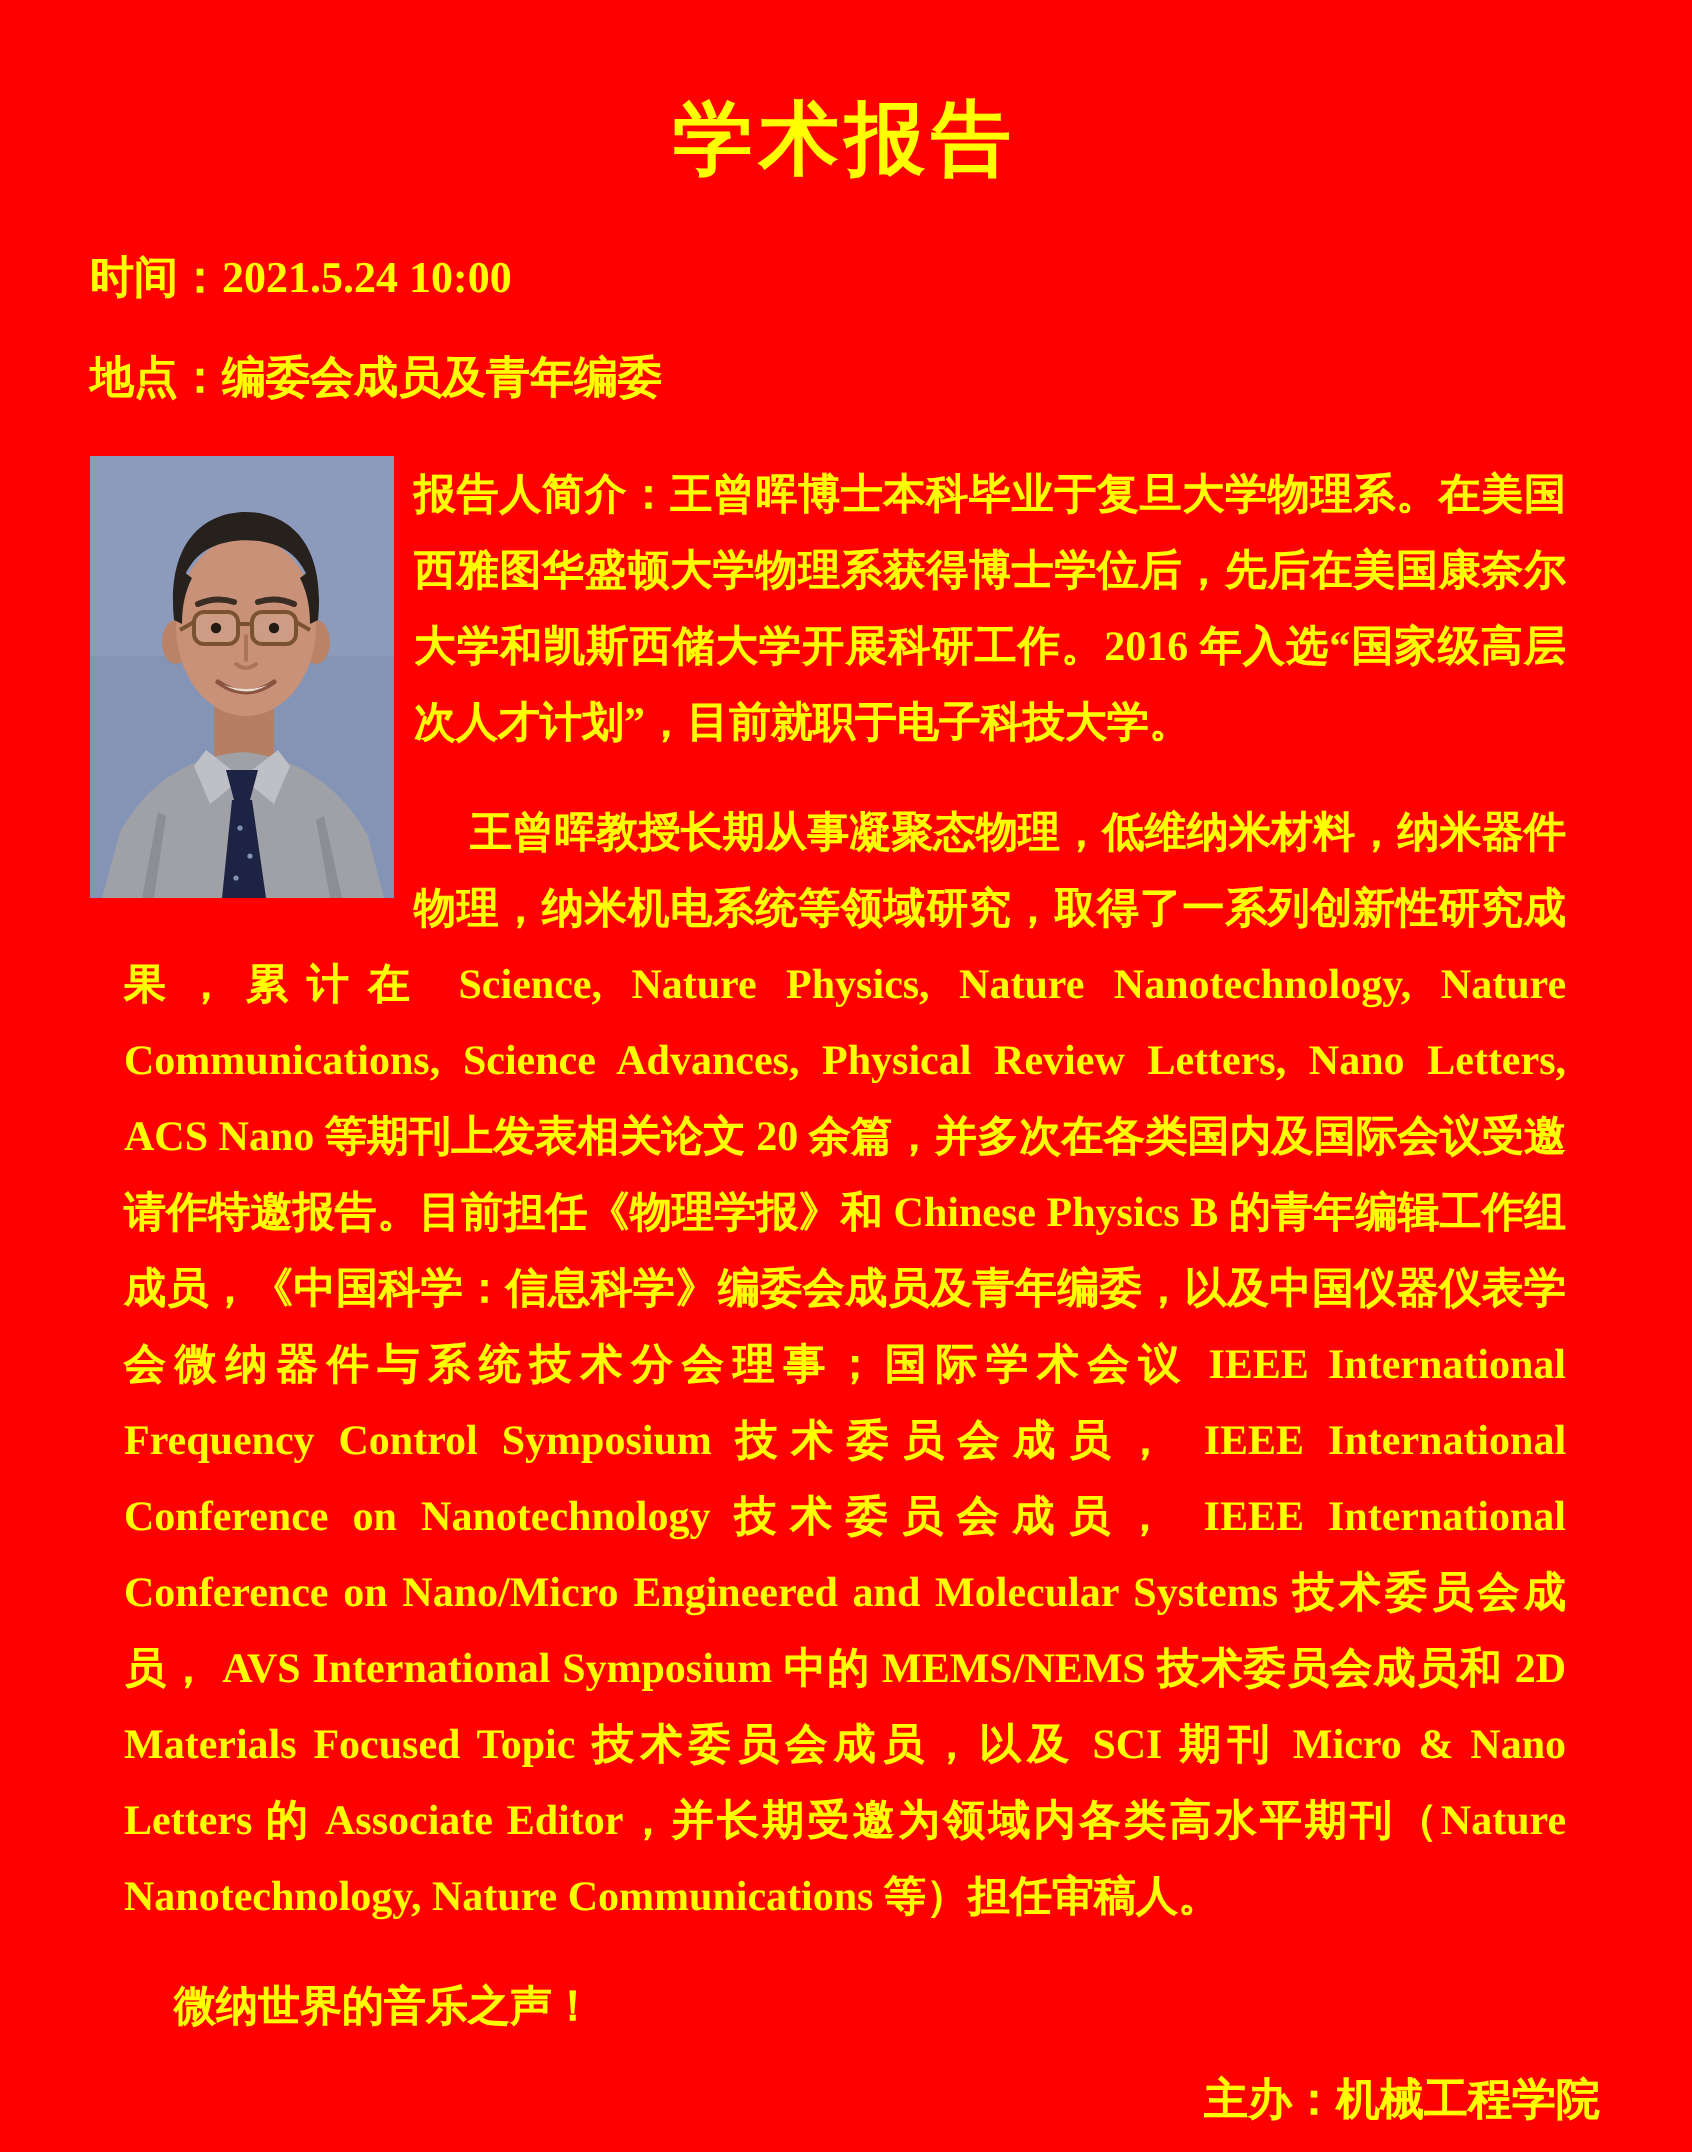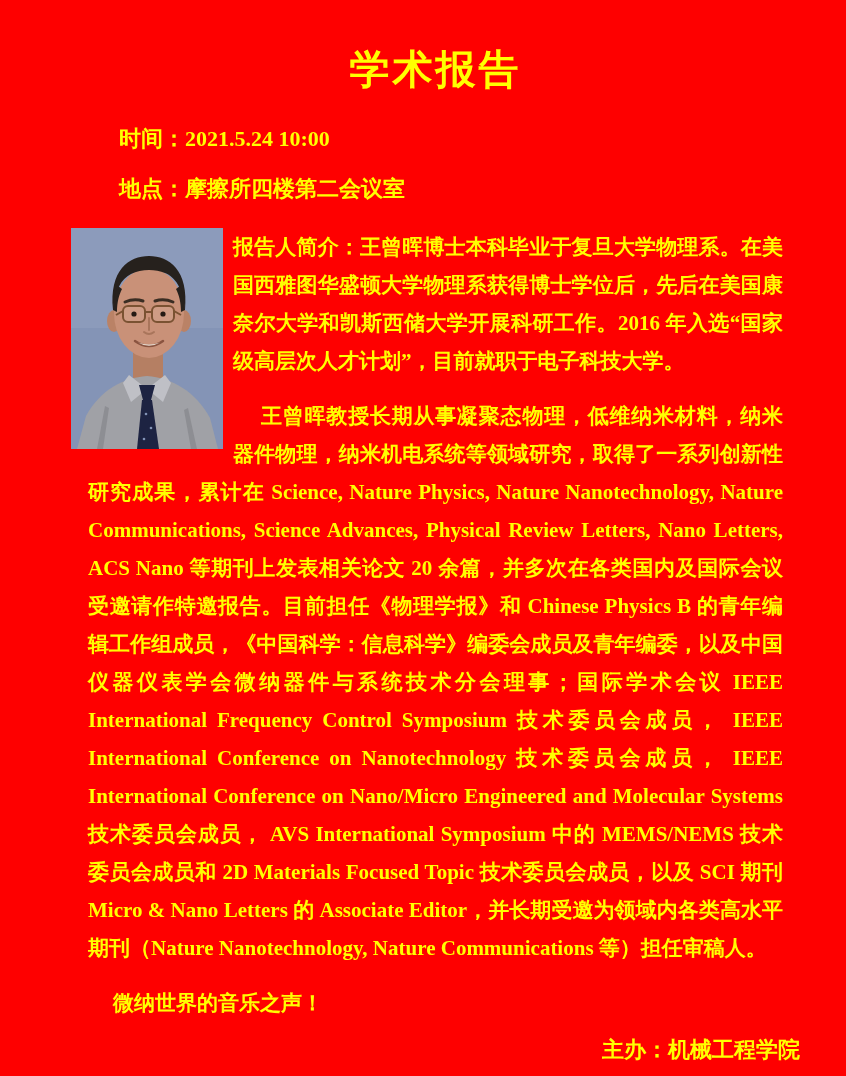--- a/index.html
+++ b/index.html
@@ -1,35 +1,35 @@
 <!DOCTYPE html>
 <html><head>
 <meta charset="utf-8">
 <style>
   html, body { margin: 0; padding: 0; }
   .page {
     position: relative;
     width: 846px;
     height: 1076px;
     box-sizing: border-box;
-    padding: 46px 46px 0 71px;
+    padding: 46px 46px 0 45px;
     background: var(--bg, #fe0000);
     color: var(--fg, #ffff00);
     font-family: "Liberation Serif", serif;
     font-weight: bold;
     overflow: hidden;
   }
   .title {
     margin: 0;
     text-align: center;
     font-size: 40px;
     line-height: 48px;
     letter-spacing: 3px;
   }
-  .info { margin-top: 34px; margin-left: 48px; }
+  .info { margin-top: 34px; }
   .info-line {
     margin: 0 0 28px 0;
     font-size: 22px;
     line-height: 22px;
   }
   .bio { margin-top: 24px; }
   .photo {
     float: left;
     width: 152px;
     height: 221px;
@@ -64,21 +64,21 @@
 </style>
 </head>
 <body>
 
 <div class="page" style="--bg: #fe0000; --fg: #ffff00; --photo-bg-color: #8494b6; --photo-shirt-color: #a0a1a6; --photo-collar-color: #bfc0c6; --photo-tie-color: #1d2342; --photo-skin-color: #c99178; --photo-hair-color: #26211d; --photo-glasses-color: #7a5232;">
 
   <h1 class="title">学术报告</h1>
 
   <div class="info">
     <p class="info-line"><span>时间：</span><span>2021.5.24 10:00</span></p>
-    <p class="info-line"><span>地点：</span><span>摩擦所四楼第二会议室</span></p>
+    <p class="info-line"><span>地点：</span><span>编委会成员及青年编委</span></p>
   </div>
 
   <div class="bio">
     <div class="photo">
       <svg viewBox="0 0 152 221" xmlns="http://www.w3.org/2000/svg">
         <rect x="0" y="0" width="152" height="221" style="fill:var(--photo-bg-color,#8494b6)"></rect>
         <rect x="0" y="0" width="152" height="100" fill="#ffffff" opacity="0.07"></rect>
 
         <rect x="62" y="116" width="30" height="42" rx="9" fill="#b57f63"></rect>
 

